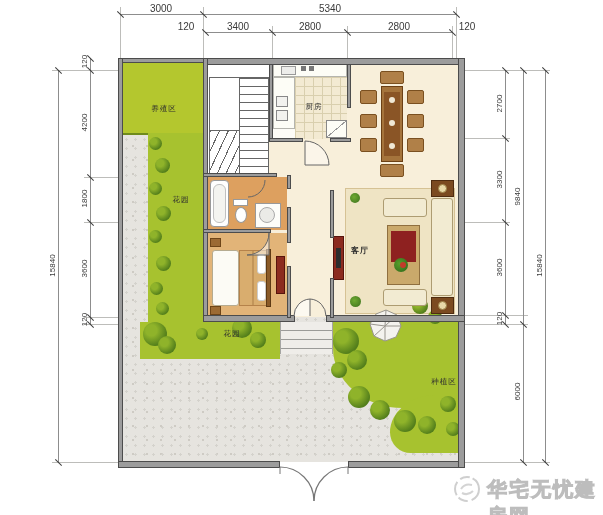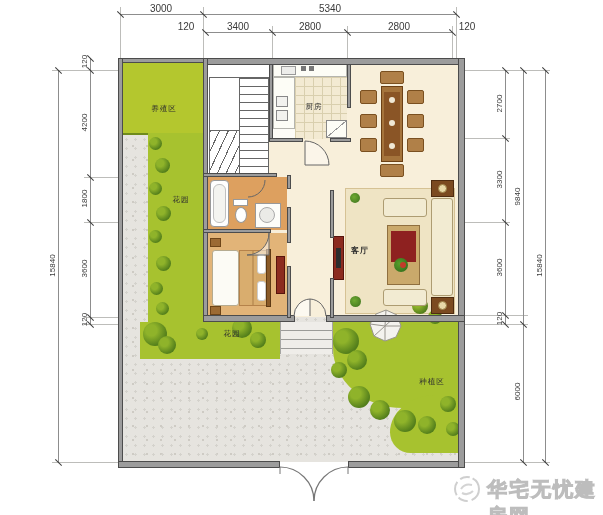--- a/index.html
+++ b/index.html
@@ -219,21 +219,21 @@
   </svg>
   <svg class="arc" style="left:247px;top:179px" width="20" height="20" viewBox="0 0 20 20">
     <path d="M18,1 A17,17 0 0 1 1,18" fill="none" stroke="#666" stroke-width="1"></path>
   </svg>
 
   <div class="label" style="left:140px;top:104px;width:48px">养殖区</div>
   <div class="label" style="left:161px;top:195px;width:40px">花园</div>
   <div class="label" style="left:294px;top:102px;width:40px">厨房</div>
   <div class="label" style="left:340px;top:245px;width:40px;font-weight:bold;font-size:8px">客厅</div>
   <div class="label" style="left:212px;top:329px;width:40px">花园</div>
-  <div class="label" style="left:408px;top:377px;width:48px">种植区</div>
+  <div class="label" style="left:420px;top:377px;width:48px">种植区</div>
 
   <svg class="wmlogo" width="32" height="32" viewBox="0 0 32 32">
     <circle cx="16" cy="16" r="12" fill="none" stroke="#cfcfcf" stroke-width="2" stroke-dasharray="14 4 10 3"></circle>
     <path d="M10,16 Q14,10 21,12 M11,20 Q17,23 22,18" fill="none" stroke="#d4d4d4" stroke-width="2"></path>
   </svg>
   <div class="watermark-text">华宅无忧建房网</div>
 
 <div class="tick" style="left: 116px; top: 14px;"></div>
     <div class="tick" style="left: 199px; top: 14px;"></div>
     <div class="tick" style="left: 452px; top: 14px;"></div>

